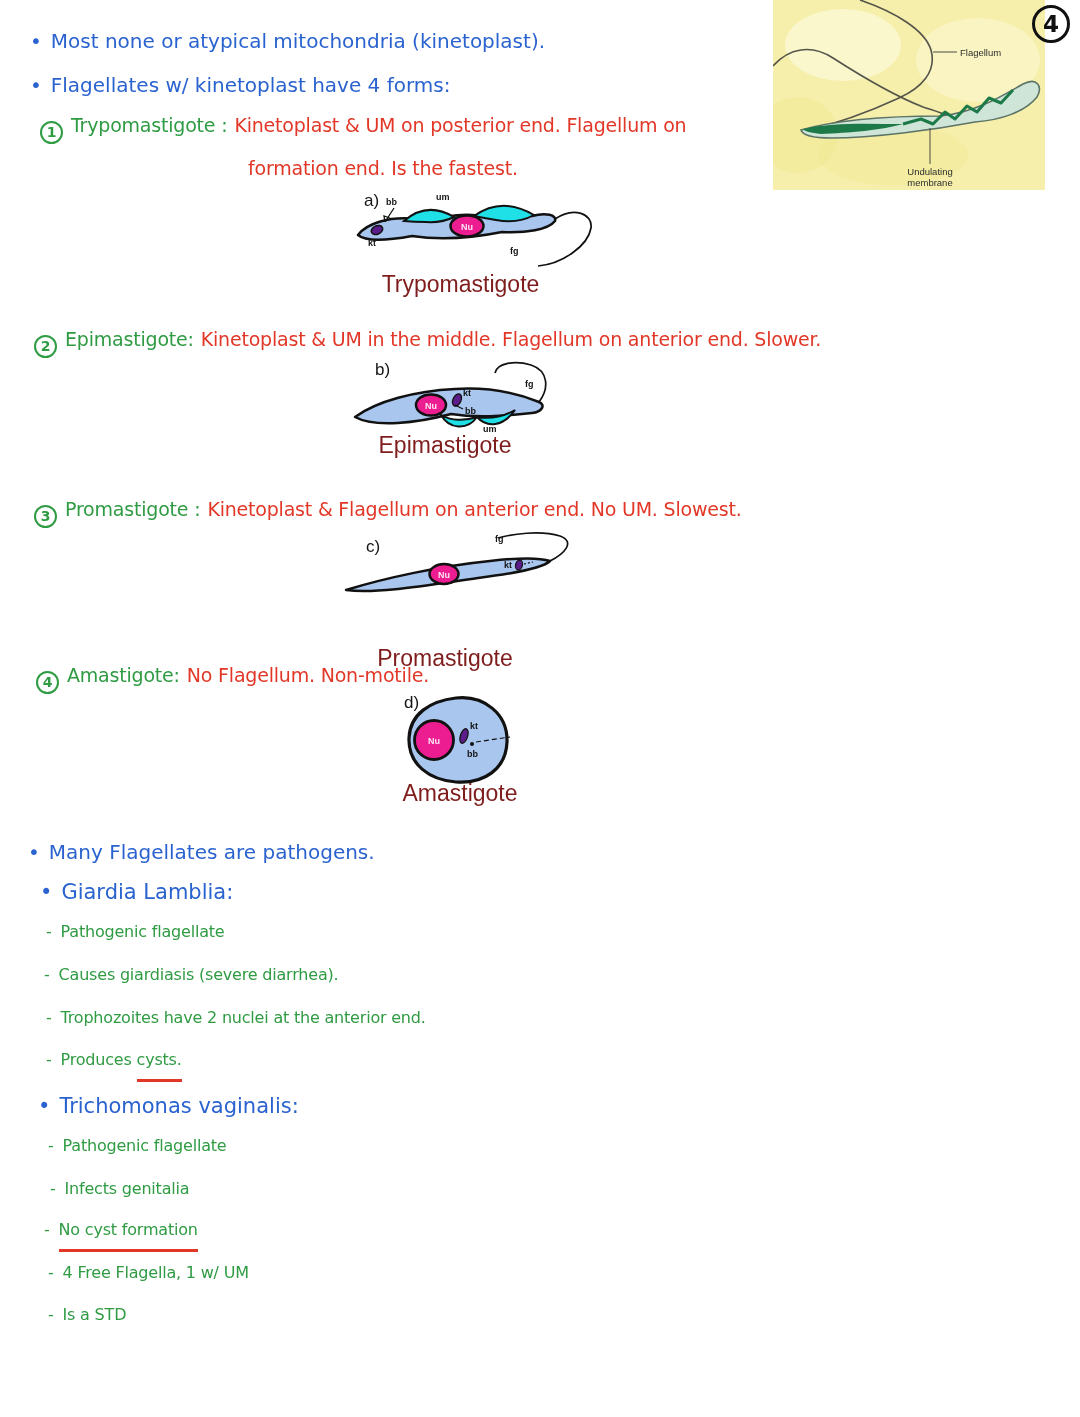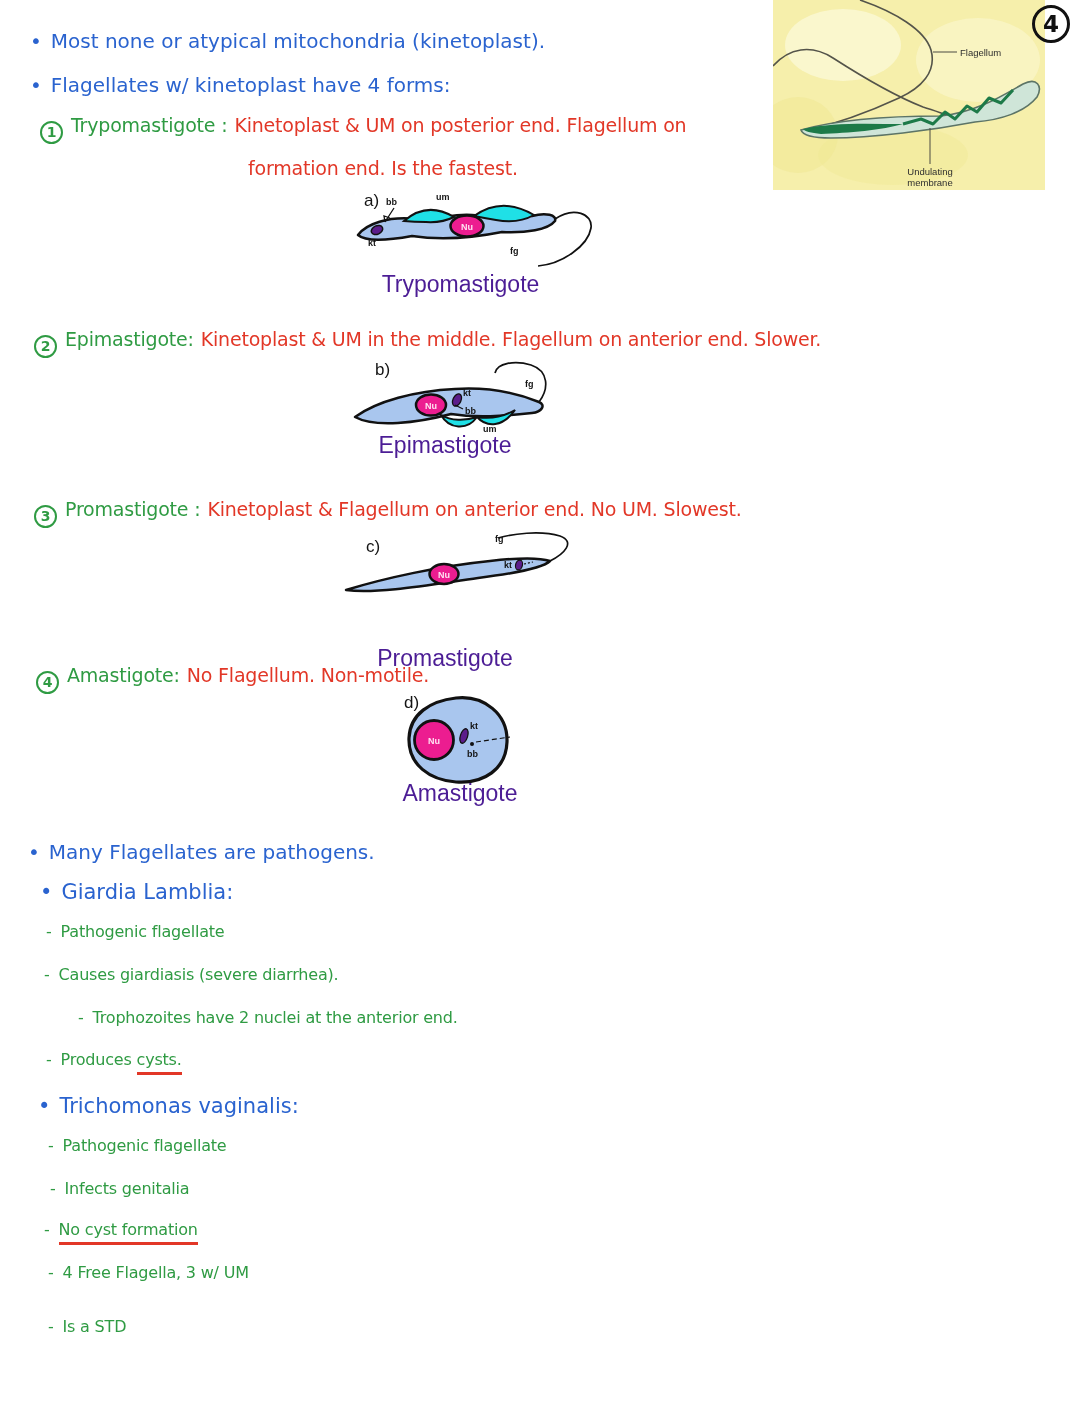--- a/index.html
+++ b/index.html
@@ -18,23 +18,23 @@
   .bullet { margin-right:9px; }
   .dash   { margin-right:9px; }
   .circnum {
     display:inline-flex; align-items:center; justify-content:center;
     width:23px; height:23px; border:2.4px solid var(--green); border-radius:50%;
     font-size:14px; font-weight:bold; color:var(--green);
     margin-right:8px; vertical-align:-5px; box-sizing:border-box;
   }
   .caption {
     position:absolute; font-family:"Liberation Sans", sans-serif;
-    font-size:23px; color:#4c1d95; text-align:center;
-  }
-  .ul-red { border-bottom:3px solid var(--red); padding-bottom:3px; }
+    font-size:23px; color:#7f1d1d; text-align:center;
+  }
+  .ul-red { border-bottom:3px solid var(--red); padding-bottom:10px; }
   .pagenum {
     position:absolute; left:1032px; top:5px; width:38px; height:38px;
     border:3px solid #111; border-radius:50%; box-sizing:border-box;
     display:flex; align-items:center; justify-content:center;
     font-size:23px; font-weight:bold; color:#111;
   }
   .fig { position:absolute; }
   svg text { font-family:"Liberation Sans", sans-serif; }
   svg .letter { font-size:17px; fill:#141414; }
   svg .lbl { font-size:9px; font-weight:bold; fill:#141414; }
@@ -166,39 +166,39 @@
 
   <div class="line blue-lg" style="left:28px; top:880px;">
     <span class="bullet">•</span><span>Giardia Lamblia:</span>
   </div>
   <div class="line subitem" style="left:46px; top:923px;">
     <span class="dash">-</span><span>Pathogenic flagellate</span>
   </div>
   <div class="line subitem" style="left:44px; top:966px;">
     <span class="dash">-</span><span>Causes giardiasis (severe diarrhea).</span>
   </div>
-  <div class="line subitem" style="left:46px; top:1009px;margin-left:32px;">
+  <div class="line subitem" style="left:46px; top:1009px;">
     <span class="dash">-</span><span>Trophozoites have 2 nuclei at the anterior end.</span>
   </div>
   <div class="line subitem" style="left:46px; top:1051px;">
     <span class="dash">-</span><span>Produces</span>&nbsp;<span class="ul-red">cysts.</span>
   </div>
 
   <div class="line blue-lg" style="left:26px; top:1094px;">
     <span class="bullet">•</span><span>Trichomonas vaginalis:</span>
   </div>
   <div class="line subitem" style="left:48px; top:1137px;">
     <span class="dash">-</span><span>Pathogenic flagellate</span>
   </div>
   <div class="line subitem" style="left:50px; top:1180px;">
     <span class="dash">-</span><span>Infects genitalia</span>
   </div>
   <div class="line subitem" style="left:44px; top:1221px;">
     <span class="dash">-</span><span class="ul-red">No cyst formation</span>
   </div>
   <div class="line subitem" style="left:48px; top:1264px;">
-    <span class="dash">-</span><span>4 Free Flagella, 3 w/ UM</span>
-  </div>
-  <div class="line subitem" style="left:48px; top:1306px;margin-top:12px;">
+    <span class="dash">-</span><span>4 Free Flagella, 1 w/ UM</span>
+  </div>
+  <div class="line subitem" style="left:48px; top:1306px;">
     <span class="dash">-</span><span>Is a STD</span>
   </div>
 
 </div>
 
 </body></html>

